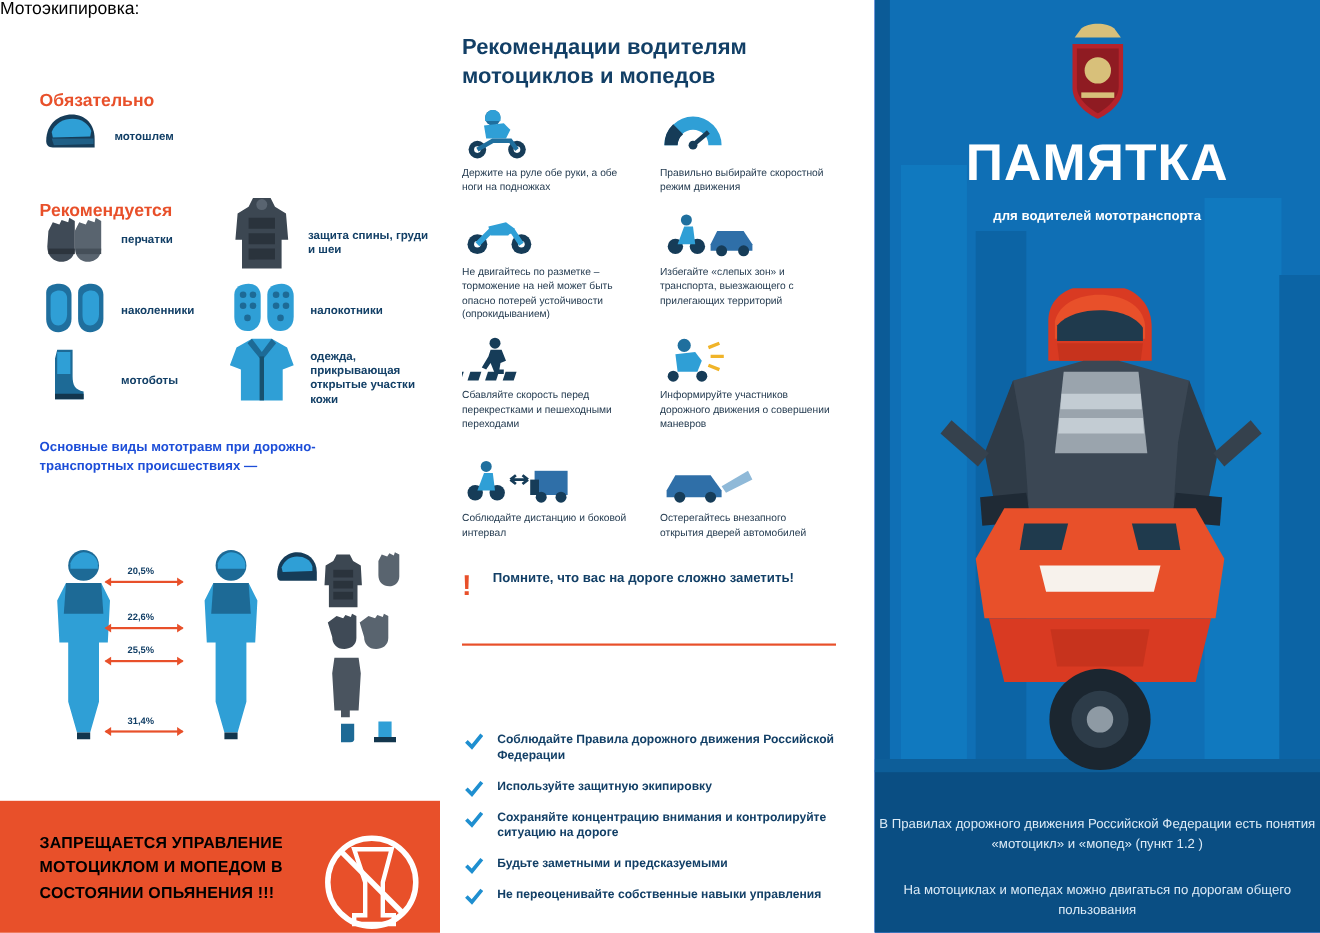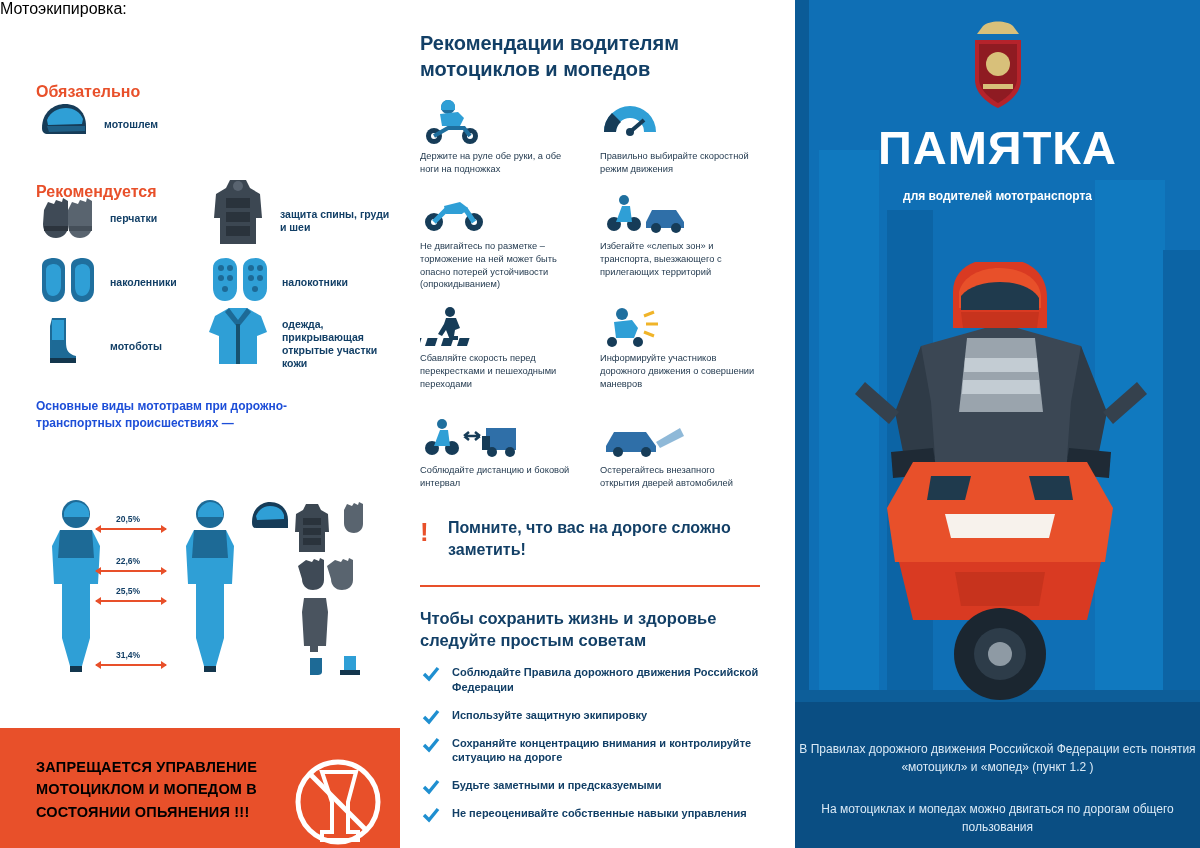--- a/index.html
+++ b/index.html
@@ -40,21 +40,21 @@
 
   
   .mid-title { position:absolute; left:20px; top:30px; width:340px;
     font-size:20px; font-weight:bold; color:#123f66; line-height:1.3; }
   .tip { position:absolute; width:155px; }
   .tip .tip-txt { font-size:9.3px; color:#243b50; line-height:1.38; }
 
   .remember {
     position:absolute; left:20px; top:517px; width:340px;
   }
-  .remember-txt { font-size:16px; font-weight:bold; color:#123f66; line-height:1.35;
+  .remember-txt { font-size:12px; font-weight:bold; color:#123f66; line-height:1.35;
     margin-left:28px; }
   .excl { position:absolute; left:0; top:2px; color:#e8502a; font-size:26px; font-weight:bold;
     line-height:1; }
   .rule { position:absolute; left:20px; top:585px; width:340px; height:2px; background:#e8502a; }
 
   .advice-title { position:absolute; left:20px; top:607px; width:340px;
     font-size:16.5px; font-weight:bold; color:#123f66; line-height:1.35; }
   .advice-list { position:absolute; left:22px; top:665px; width:345px; }
   .advice-item { position:relative; padding-left:30px; margin-bottom:13px;
     font-size:11px; font-weight:bold; color:#123f66; line-height:1.35; }
@@ -310,21 +310,20 @@
       <div class="tip-txt">Остерегайтесь внезапного открытия дверей автомобилей</div>
     </div>
 
     <div class="remember">
       <span class="excl">!</span>
       <div class="remember-txt">Помните, что вас на дороге сложно заметить!</div>
     </div>
 
     <div class="rule"></div>
 
-    <div class="advice-title">Чтобы сохранить жизнь и здоровье следуйте простым советам</div>
 
     <div class="advice-list">
       <div class="advice-item">
         <svg class="check" viewBox="0 0 18 18">
           <path d="M2 9 L7 14 L16 3" stroke="#1f8fd0" stroke-width="3.4" fill="none"></path>
           </svg>
         <span>Соблюдайте Правила дорожного движения Российской Федерации</span>
       </div>
       <div class="advice-item">
         <svg class="check" viewBox="0 0 18 18">

